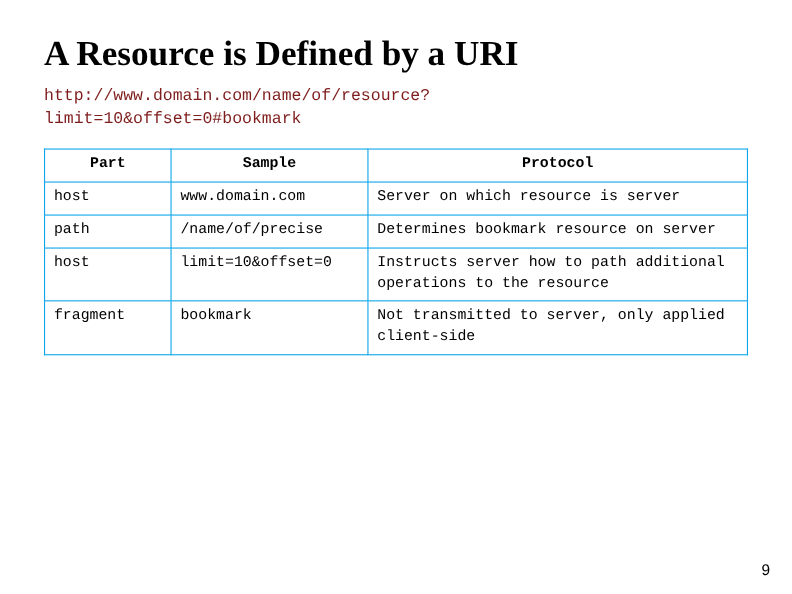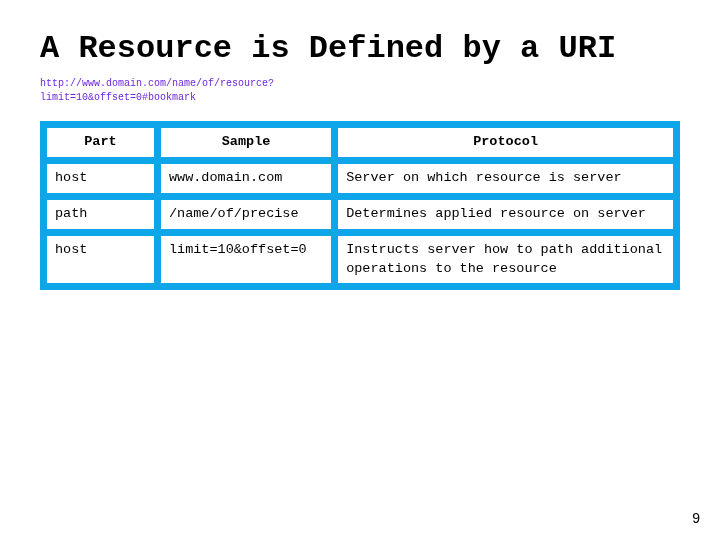--- a/index.html
+++ b/index.html
@@ -11,44 +11,44 @@
     body {
       width: 720px;
       height: 540px;
       background: #ffffff;
       font-family: 'Courier New', Courier, monospace;
       padding: 30px 40px 20px 40px;
       overflow: hidden;
     }
 
     h1 {
-      font-family: Liberation Mono, monospace;
+      font-family: Liberation Serif, serif;
       font-size: 32px;
       font-weight: bold;
       color: #000000;
       margin-bottom: 10px;
     }
 
     .uri-line {
       font-family: 'Courier New', Courier, monospace;
-      font-size: 10px;
-      color: #6d28d9;
+      font-size: 15px;
+      color: #7f1d1d;
       margin-bottom: 16px;
       line-height: 1.4;
     }
 
     table {
       width: 100%;
       border-collapse: collapse;
       font-family: 'Courier New', Courier, monospace;
       font-size: 13.5px;
     }
 
     th, td {
-      border: 7px solid #0ea5e9;
+      border: 1px solid #0ea5e9;
       padding: 5px 8px;
       vertical-align: top;
       line-height: 1.4;
     }
 
     th {
       background: #ffffff;
       font-weight: bold;
     }
 
@@ -94,23 +94,28 @@
   </thead>
   <tbody>
     <tr>
       <td>host</td>
       <td>www.domain.com</td>
       <td>Server on which resource is server</td>
     </tr>
     <tr>
       <td>path</td>
       <td>/name/of/precise</td>
-      <td>Determines applied resource on server</td>
+      <td>Determines bookmark resource on server</td>
     </tr>
     <tr>
       <td>host</td>
       <td>limit=10&amp;offset=0</td>
       <td>Instructs server how to path additional operations to the resource</td>
+    </tr>
+    <tr>
+      <td>fragment</td>
+      <td>bookmark</td>
+      <td>Not transmitted to server, only applied client-side</td>
     </tr>
   </tbody>
 </table>
 
 <div class="page-number">9</div>
 
 </body></html>

